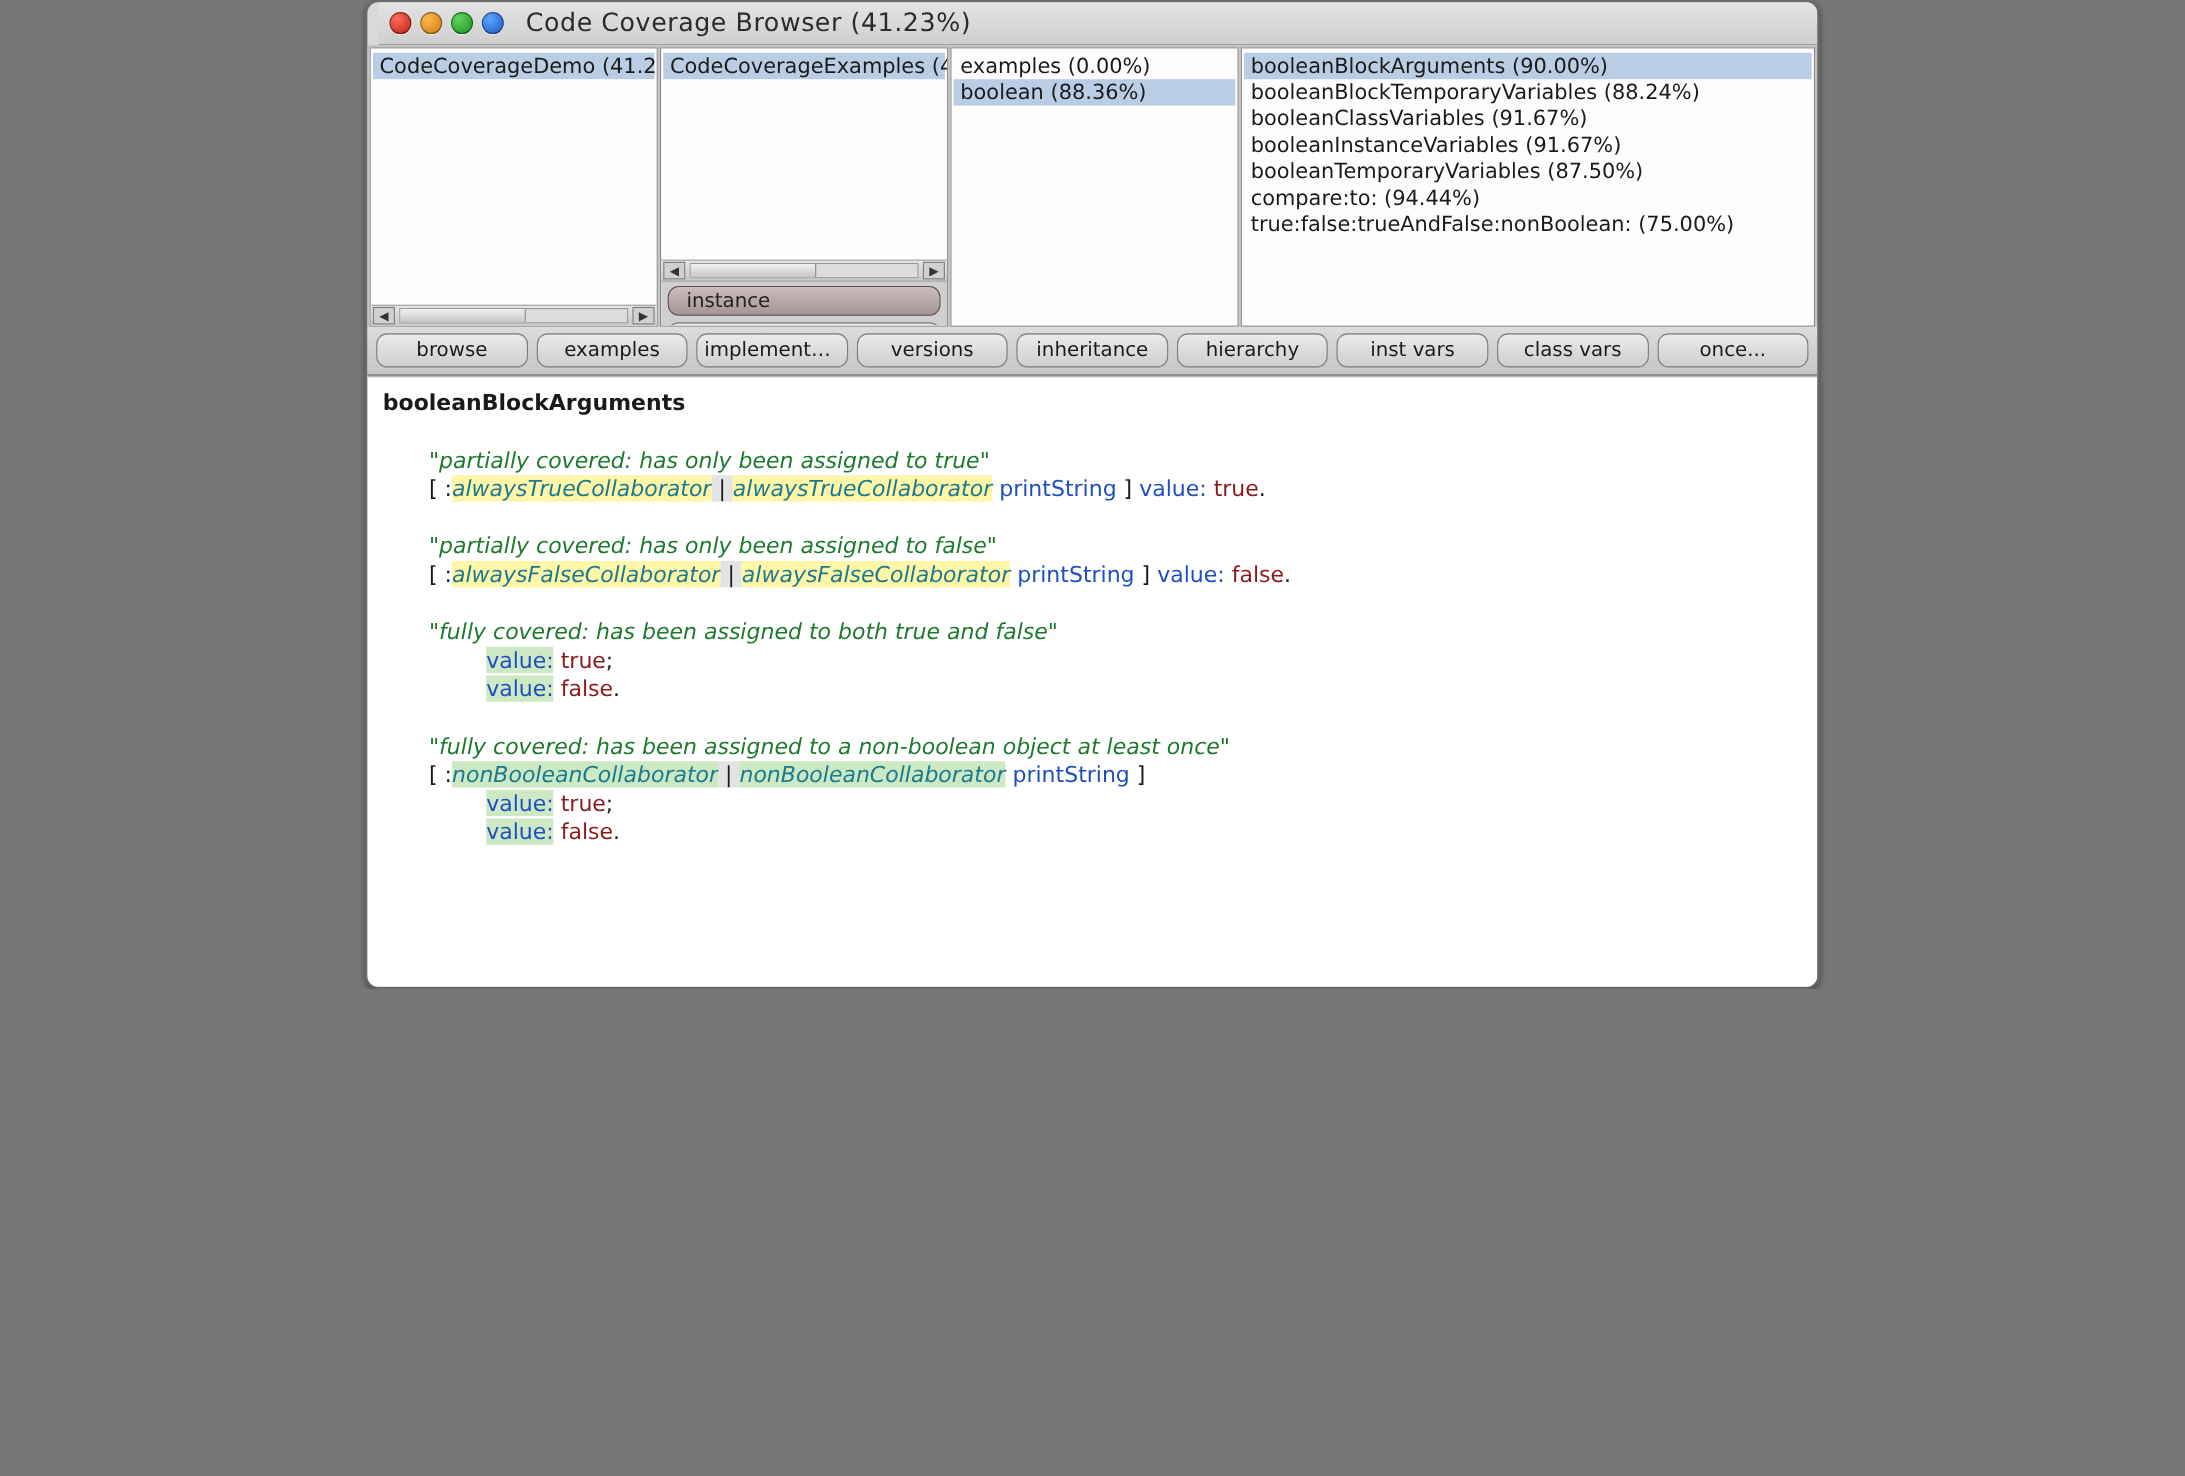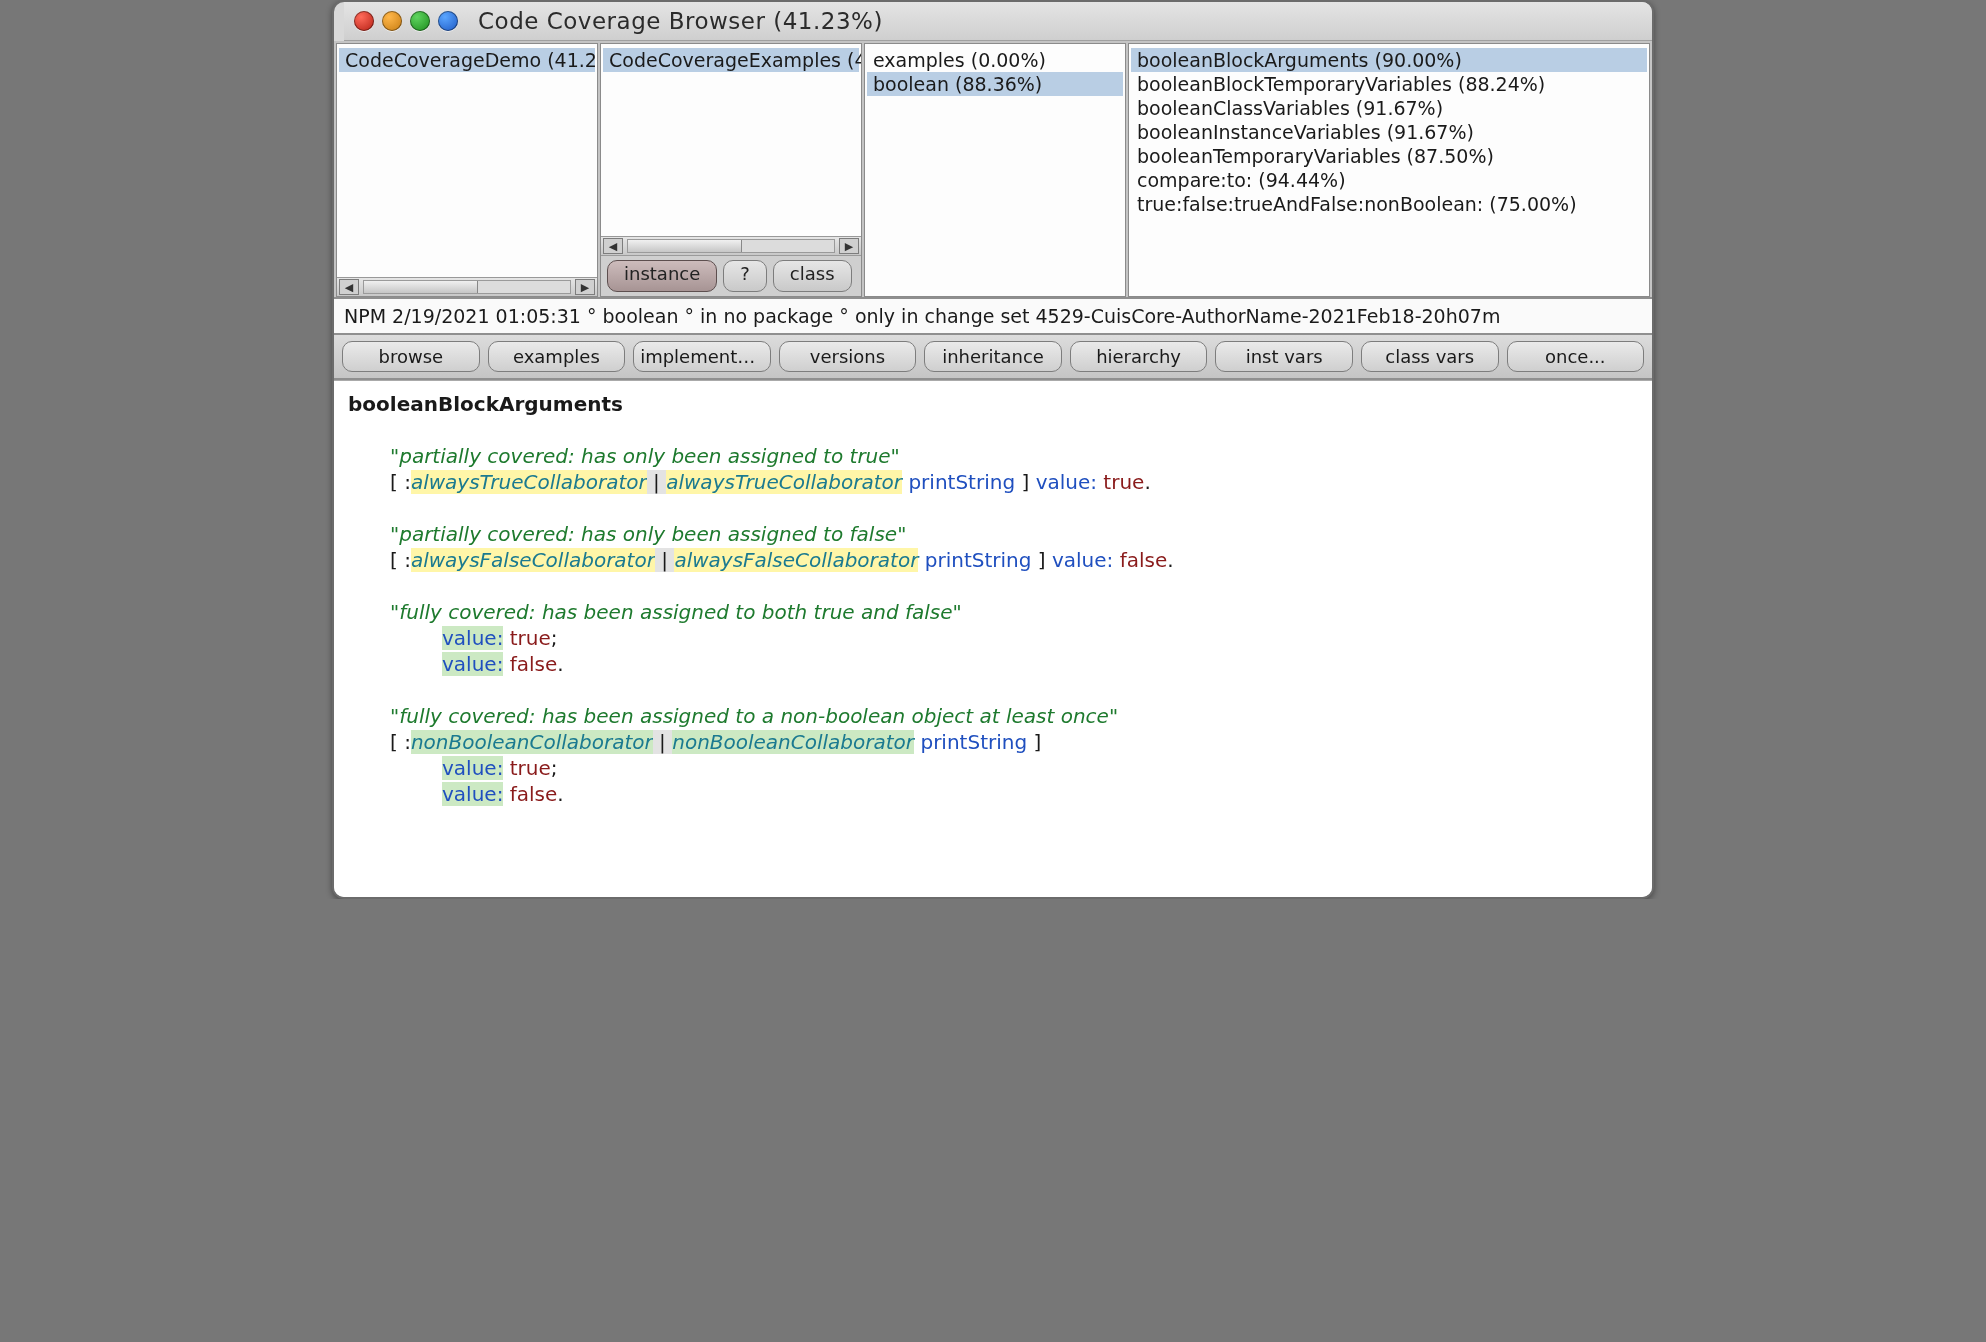--- a/index.html
+++ b/index.html
@@ -126,20 +126,21 @@
     background:linear-gradient(#f0f0f0,#c6c6c6);
     border-right:1px solid #888;
   }
   .switchbar{
     height:32px;
     display:flex;
     gap:6px;
     padding:4px 6px;
     background:#cfcfcf;
     border-top:1px solid #9a9a9a;
+    flex-direction:column;
   }
   .switchbar .swbtn{
     flex:0 0 auto;
     padding:2px 16px;
     border:1px solid #7d7d7d;
     border-radius:10px;
     background:linear-gradient(#e6e6e6,#c9c9c9);
     font-size:18px;
     color:#222;
   }
@@ -259,21 +260,20 @@
         <div class="item">booleanClassVariables (91.67%)</div>
         <div class="item">booleanInstanceVariables (91.67%)</div>
         <div class="item">booleanTemporaryVariables (87.50%)</div>
         <div class="item">compare:to: (94.44%)</div>
         <div class="item">true:false:trueAndFalse:nonBoolean: (75.00%)</div>
       </div>
     </div>
 
   </div>
 
-  <div class="status">NPM 2/19/2021 01:05:31 ° boolean ° in no package ° only in change set 4529-CuisCore-AuthorName-2021Feb18-20h07m</div>
 
   <div class="toolbar">
     <span class="tbtn">browse</span>
     <span class="tbtn">examples</span>
     <span class="tbtn">implementors</span>
     <span class="tbtn">versions</span>
     <span class="tbtn">inheritance</span>
     <span class="tbtn">hierarchy</span>
     <span class="tbtn">inst vars</span>
     <span class="tbtn">class vars</span>

